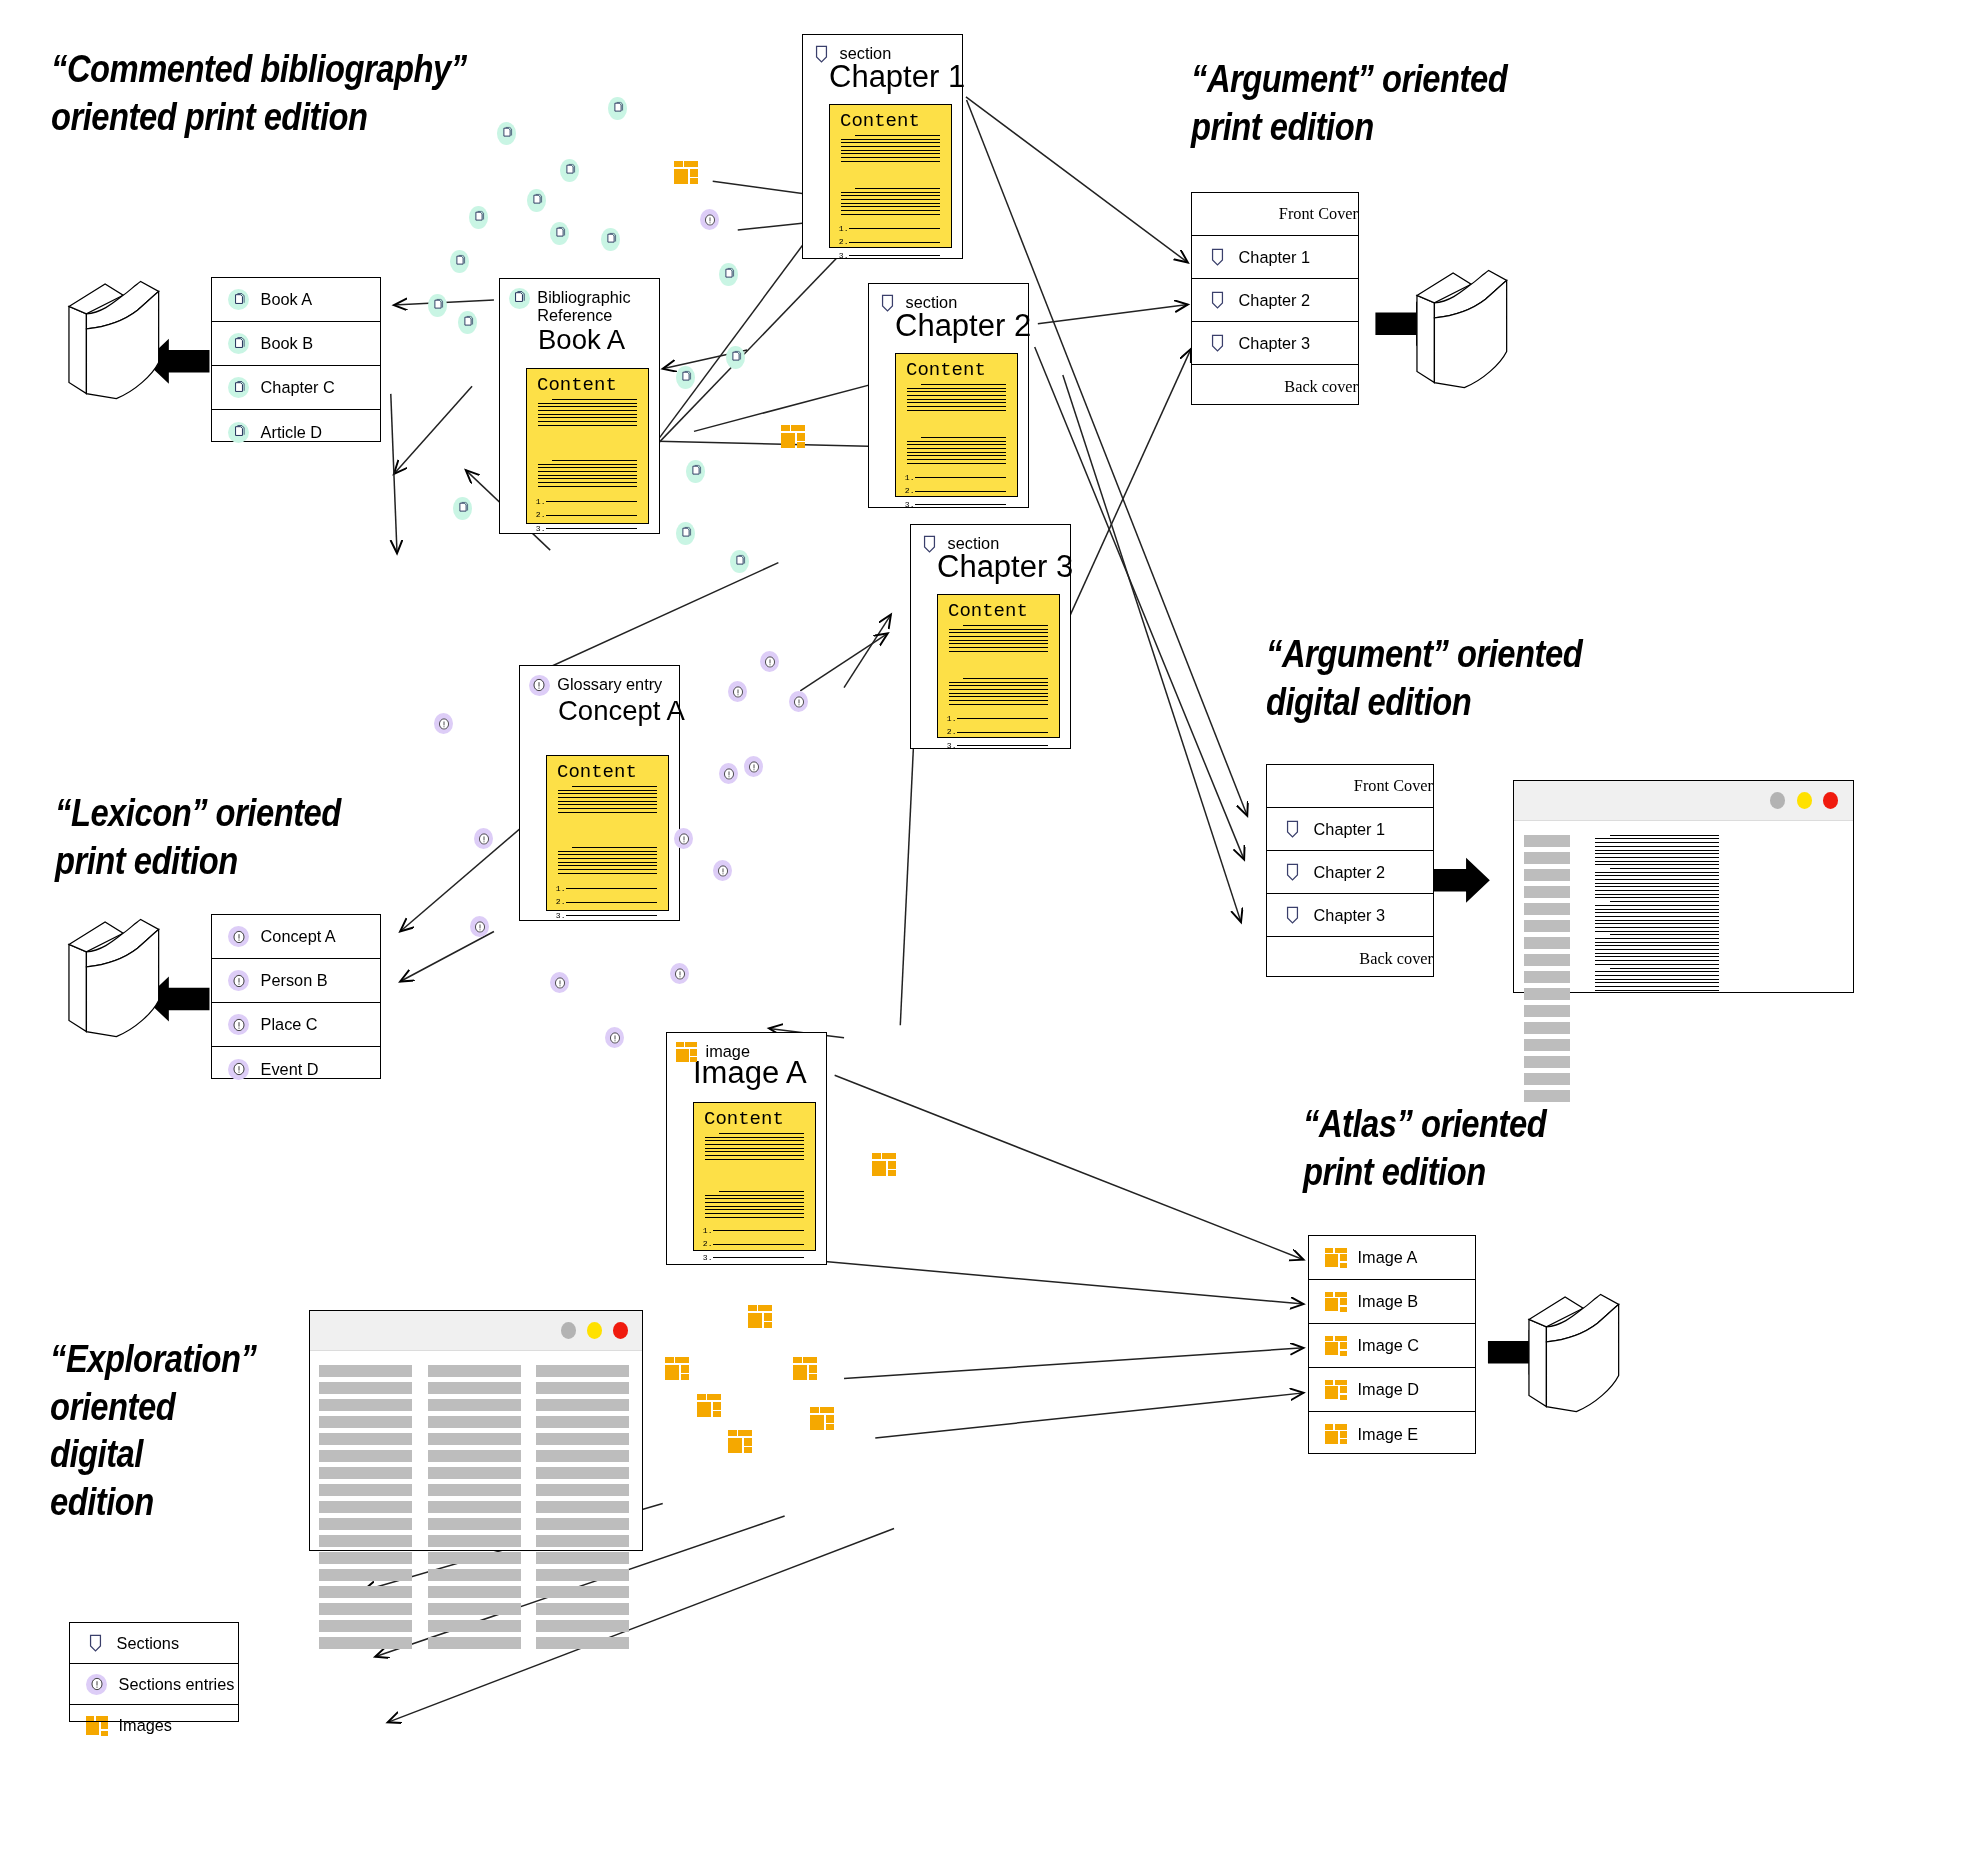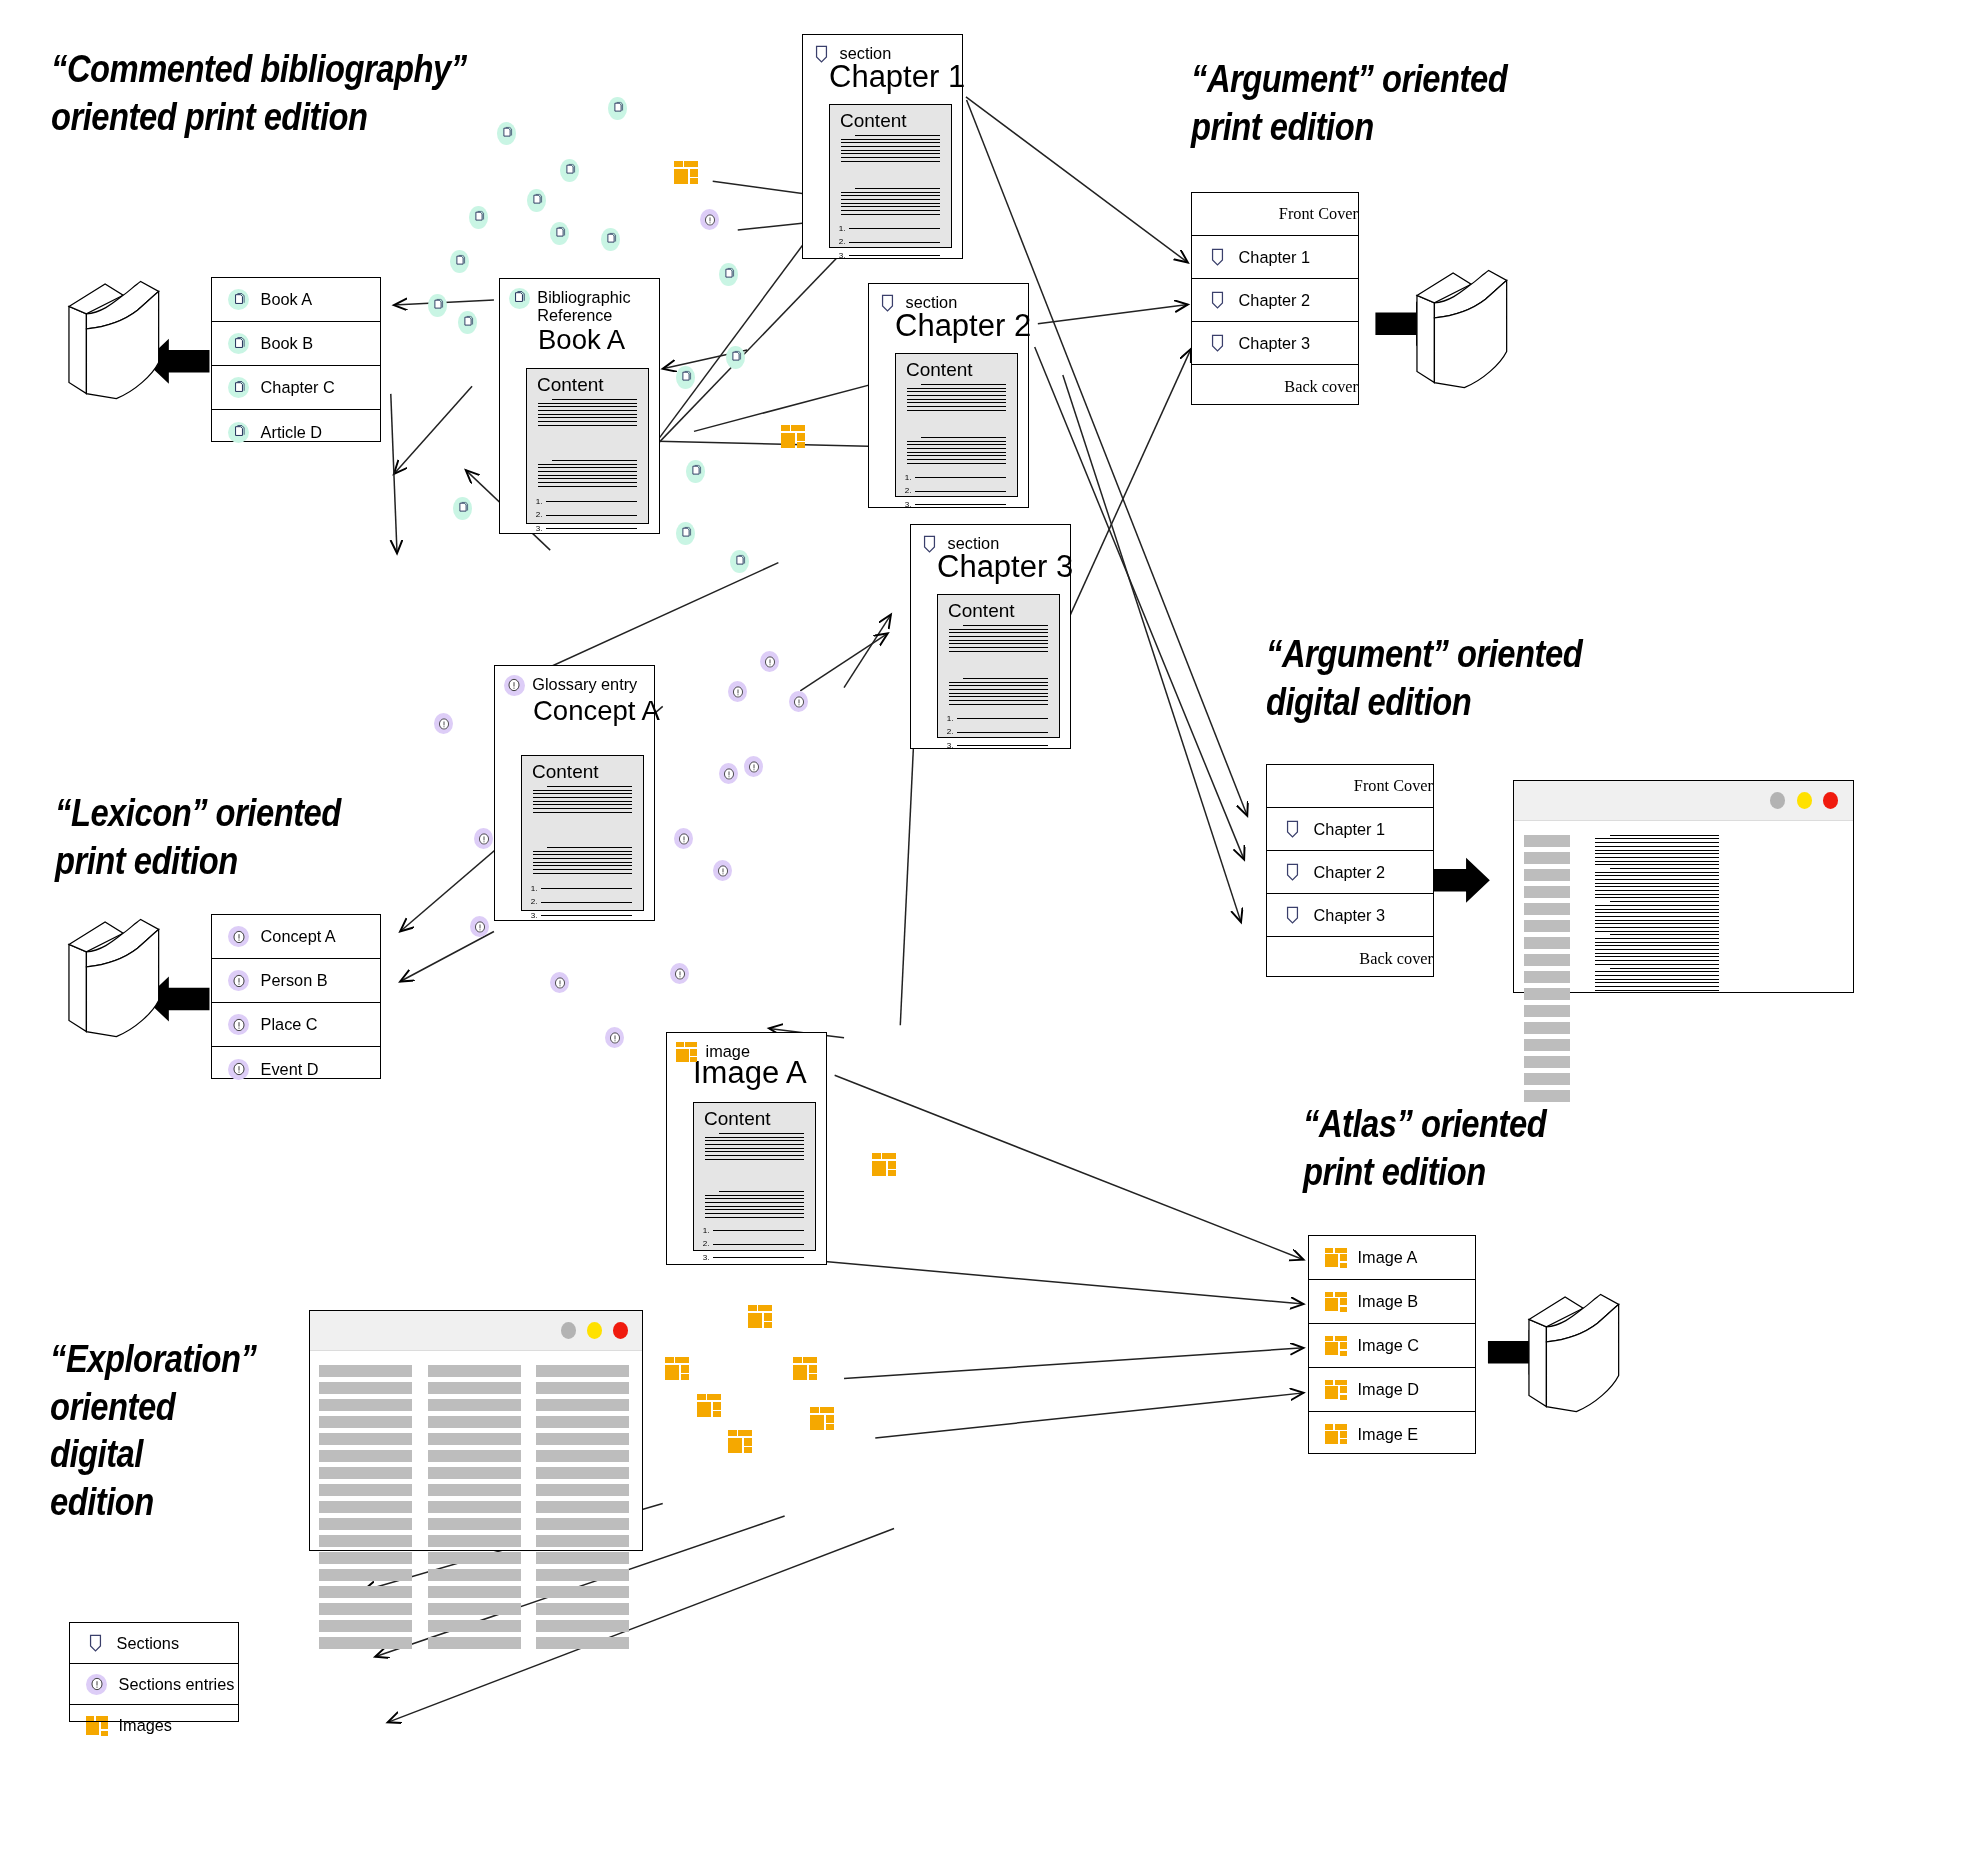--- a/index.html
+++ b/index.html
@@ -55,21 +55,21 @@
   .ico-img .c{left:0;top:6.9px;width:13px;height:13px;}
   .ico-img .d{left:14.4px;top:6.9px;width:6.9px;height:6.9px;}
   .ico-img .e{left:14.4px;top:15px;width:6.9px;height:5px;}
 
   
   .card{position:absolute;border:1.3px solid #000;background:#fff;box-sizing:border-box;}
   .card .hdr{display:flex;align-items:flex-start;padding:8.8px 0 0 8.8px;}
   .card .hdr .ttl{font-size:16.3px;line-height:1.12;max-width:106px;}
   .card .big{font-size:31px;line-height:1;padding-left:38px;margin-top:1.3px;white-space:nowrap;}
   .card .big.small{font-size:27.5px;}
-  .card .inner{position:absolute;border:1.3px solid #000;box-sizing:border-box;background:#e5e5e5;}
+  .card .inner{position:absolute;border:1.3px solid #000;box-sizing:border-box;background:#fde047;font-family:Liberation Mono, monospace;}
   .card .inner .ctitle{font-size:19px;padding:5px 0 0 10px;}
 
   .lines{position:absolute;left:11.3px;right:11.3px;}
   .lines b{display:block;height:0.6px;background:#000;margin-bottom:3.1px;}
   .lines b.ind{margin-left:13.8px;}
   .numlines{position:absolute;left:8.8px;right:11.3px;}
   .numlines .nl{display:flex;align-items:center;margin-bottom:4.4px;}
   .numlines .nl span{font-size:8.1px;width:10px;color:#000;}
   .numlines .nl em{flex:1;height:0.6px;background:#000;display:block;}
 
@@ -433,21 +433,21 @@
             <em></em>
           </div>
         <div class="nl">
             <span>3.</span>
             <em></em>
           </div>
       </div>
     </div>
   </div>
 
-  <div class="card" style="left:494px;top:665px;width:161px;height:256px;">
+  <div class="card" style="left:519px;top:665px;width:161px;height:256px;">
     <div class="hdr">
       <span class="ico ico-gloss" style="margin-right:7.5px;flex:0 0 21px">
         <svg width="13.8" height="13.8" viewBox="0 0 22 22">
             <ellipse cx="11" cy="11" rx="8" ry="9" fill="#fff" stroke="#333" stroke-width="1.5"></ellipse>
             <path d="M11,6.5 v7" stroke="#333" stroke-width="1.5"></path>
             <circle cx="11" cy="15.8" r="1" fill="#333"></circle>
           </svg>
       </span>
       <span class="ttl">Glossary entry</span>
     </div>

